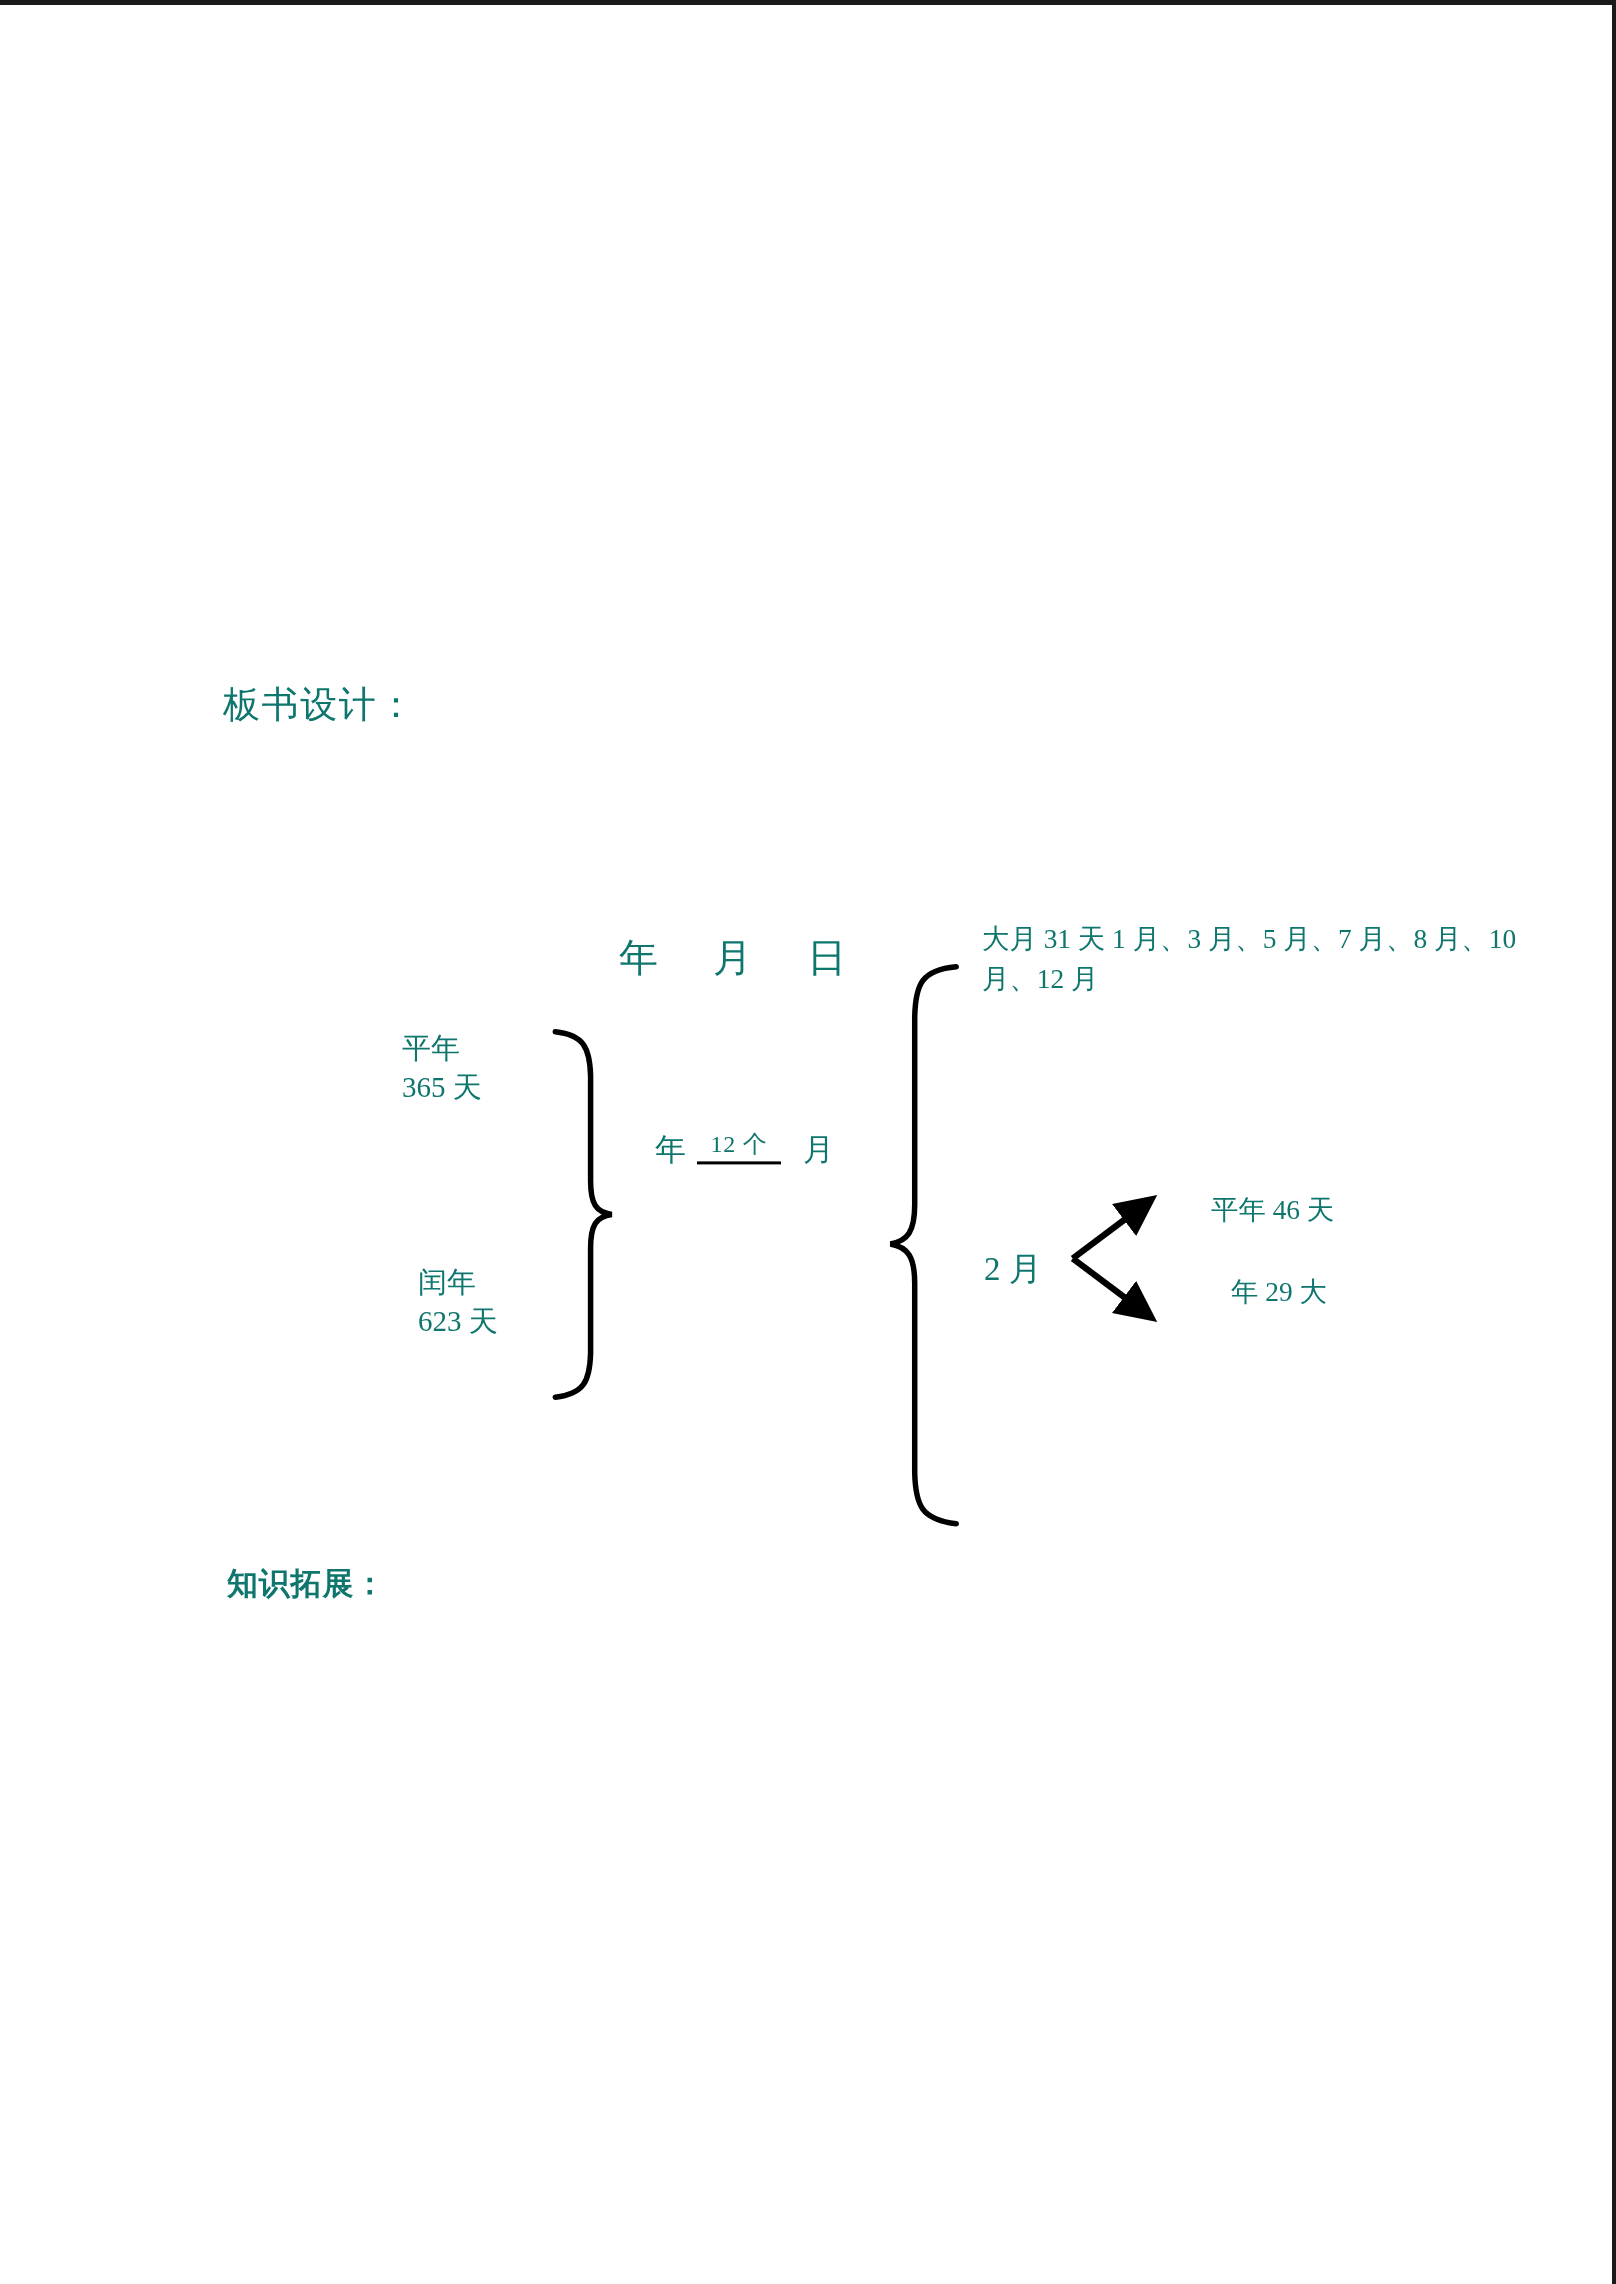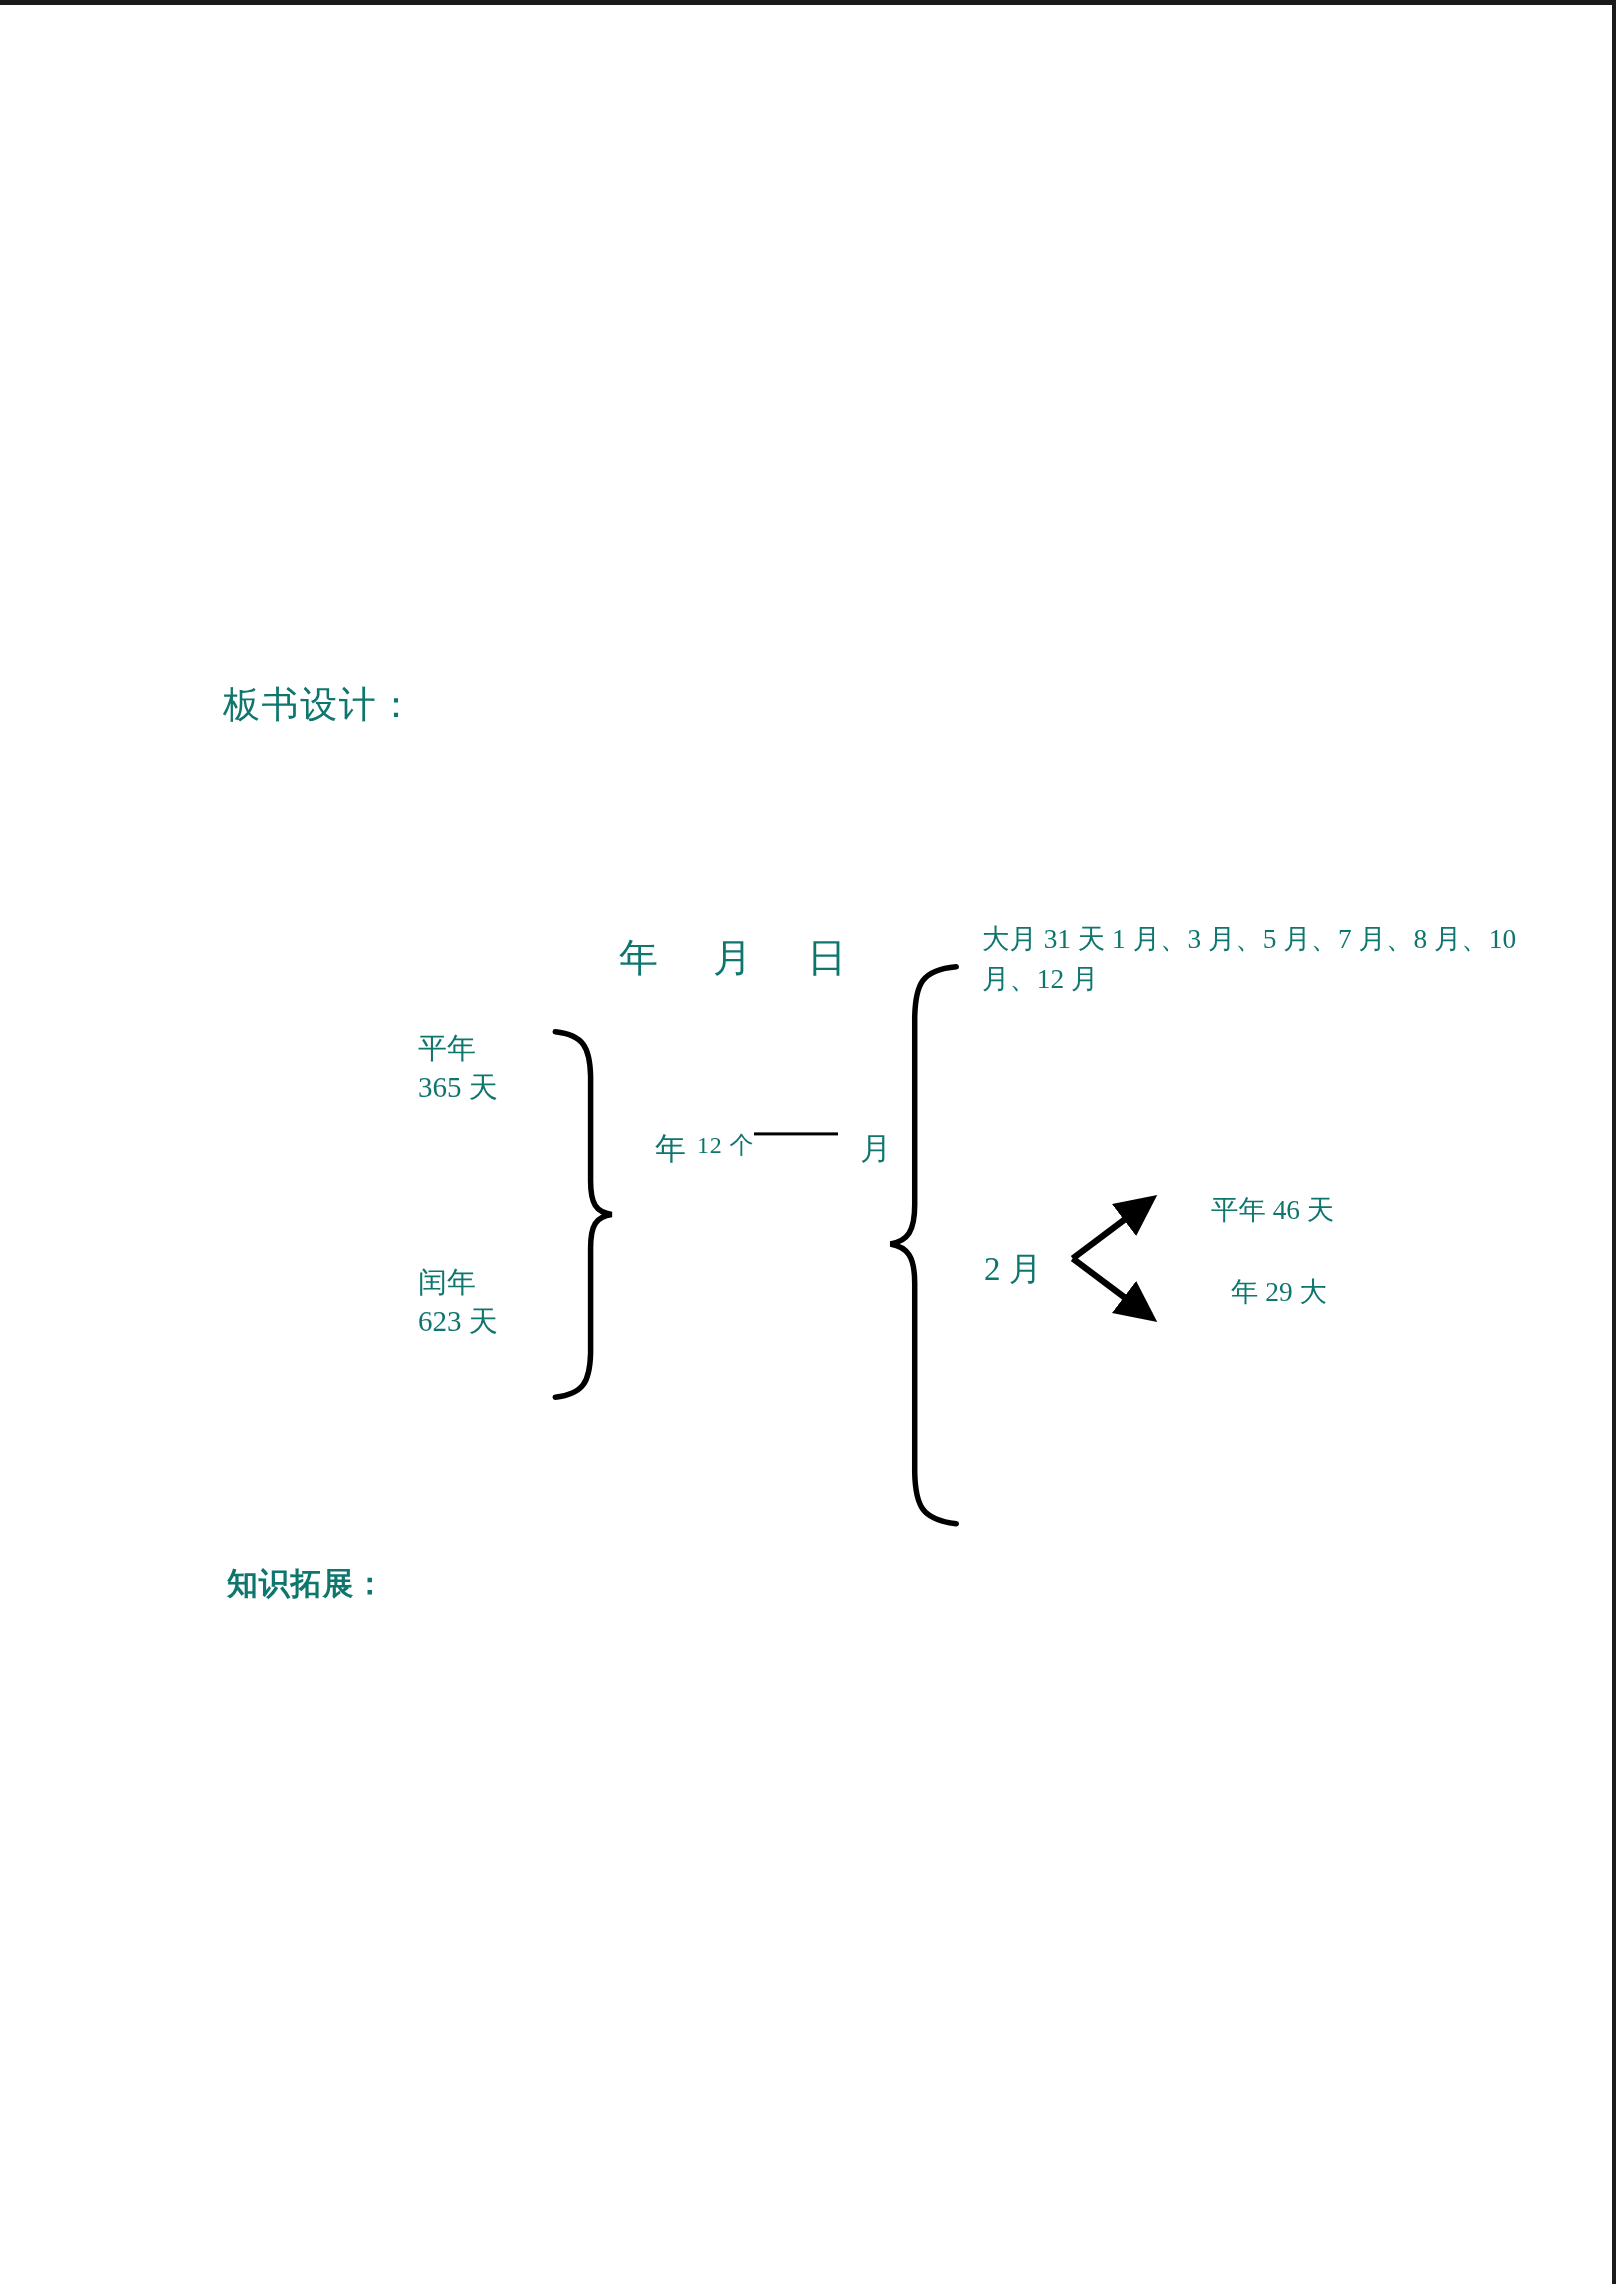--- a/index.html
+++ b/index.html
@@ -52,21 +52,21 @@
     width: 52px;
   }
 
   
   .lbl {
     position: absolute;
     font-size: 29px;
     line-height: 1.35;
     white-space: nowrap;
   }
-  .lbl-common { left: 418px; top: 123px; }
+  .lbl-common { left: 402px; top: 123px; }
   .lbl-leap   { left: 418px; top: 357px; }
 
   
   .brace {
     position: absolute;
     color: #000;
     line-height: 1;
     font-family: "DejaVu Serif", "Liberation Serif", serif;
     user-select: none;
   }
@@ -92,21 +92,22 @@
     display: flex;
     align-items: center;
     white-space: nowrap;
   }
   .frac-side {
     font-size: 31px;
     line-height: 1;
   }
   .frac-stack {
     display: inline-flex;
-    flex-direction: row;
+    flex-direction: column;
+    align-items: center;
     margin: 0 11px;
     transform: translateY(-1.6px);
   }
   .frac-num {
     font-size: 24px;
     line-height: 1.15;
     padding-bottom: 2.4px;
     letter-spacing: 0.8px;
   }
   .frac-bar {

